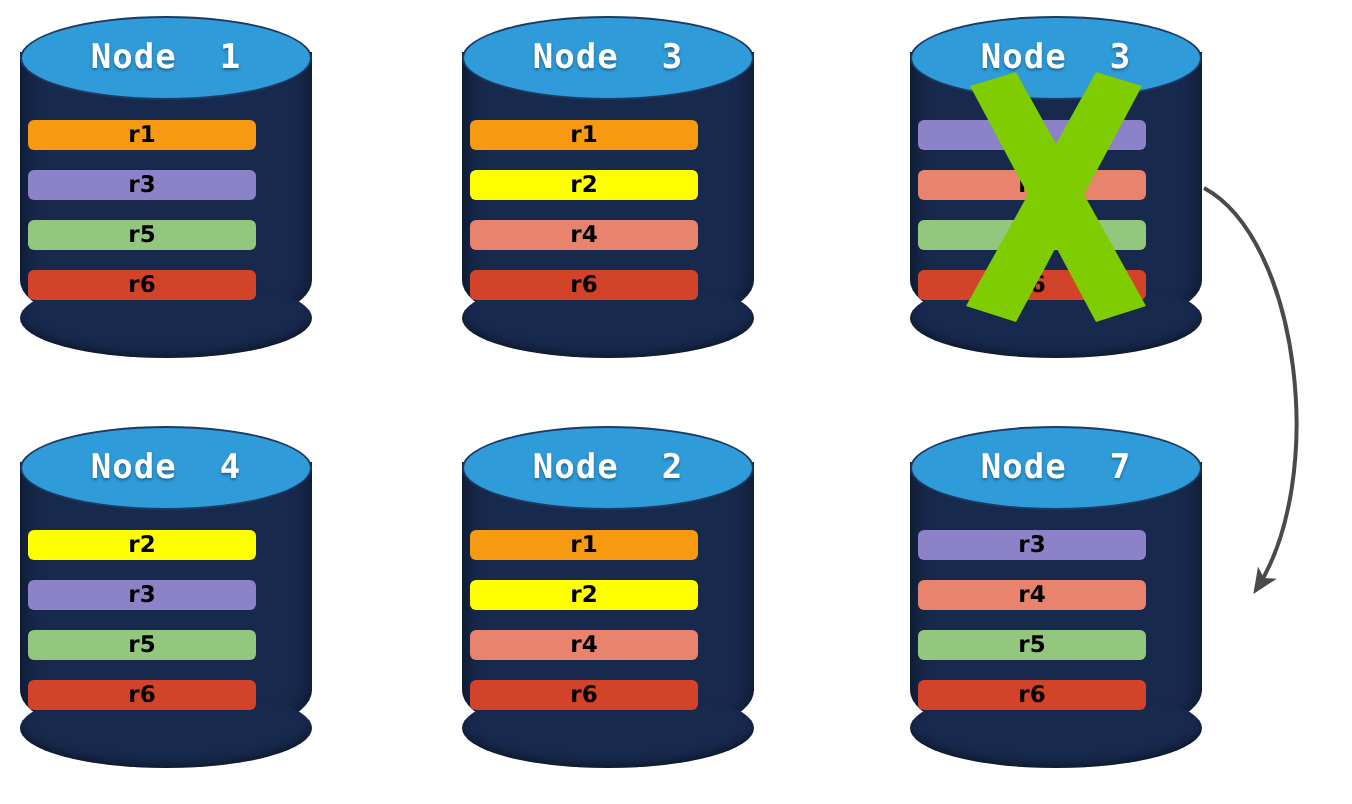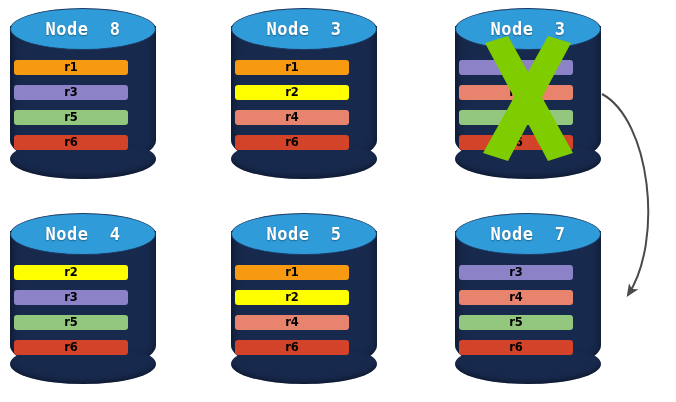--- a/index.html
+++ b/index.html
@@ -121,21 +121,21 @@
       <div class="node" style="left: 10px; top: 8px;">
         <div class="cyl-body" style="background: rgb(23, 41, 77);"></div>
         <div class="cyl-bottom-edge" style="background: rgb(23, 41, 77);"></div>
         <div class="bars">
           <div class="bar" style="background: rgb(247, 154, 17);">r1</div>
           <div class="bar" style="background: rgb(140, 130, 200);">r3</div>
           <div class="bar" style="background: rgb(147, 199, 126);">r5</div>
           <div class="bar" style="background: rgb(210, 67, 42);">r6</div>
         </div>
         <div class="cyl-top" style="background: rgb(47, 155, 216); border-color: rgb(29, 58, 99);"></div>
-        <div class="node-label" style="color: rgb(255, 255, 255);">Node  8</div>
+        <div class="node-label" style="color: rgb(255, 255, 255);">Node  1</div>
       </div>
       <div class="node" style="left: 231px; top: 8px;">
         <div class="cyl-body" style="background: rgb(23, 41, 77);"></div>
         <div class="cyl-bottom-edge" style="background: rgb(23, 41, 77);"></div>
         <div class="bars">
           <div class="bar" style="background: rgb(247, 154, 17);">r1</div>
           <div class="bar" style="background: rgb(255, 255, 0);">r2</div>
           <div class="bar" style="background: rgb(232, 132, 109);">r4</div>
           <div class="bar" style="background: rgb(210, 67, 42);">r6</div>
         </div>
@@ -175,21 +175,21 @@
       <div class="node" style="left: 231px; top: 213px;">
         <div class="cyl-body" style="background: rgb(23, 41, 77);"></div>
         <div class="cyl-bottom-edge" style="background: rgb(23, 41, 77);"></div>
         <div class="bars">
           <div class="bar" style="background: rgb(247, 154, 17);">r1</div>
           <div class="bar" style="background: rgb(255, 255, 0);">r2</div>
           <div class="bar" style="background: rgb(232, 132, 109);">r4</div>
           <div class="bar" style="background: rgb(210, 67, 42);">r6</div>
         </div>
         <div class="cyl-top" style="background: rgb(47, 155, 216); border-color: rgb(29, 58, 99);"></div>
-        <div class="node-label" style="color: rgb(255, 255, 255);">Node  5</div>
+        <div class="node-label" style="color: rgb(255, 255, 255);">Node  2</div>
       </div>
       <div class="node" style="left: 455px; top: 213px;">
         <div class="cyl-body" style="background: rgb(23, 41, 77);"></div>
         <div class="cyl-bottom-edge" style="background: rgb(23, 41, 77);"></div>
         <div class="bars">
           <div class="bar" style="background: rgb(140, 130, 200);">r3</div>
           <div class="bar" style="background: rgb(232, 132, 109);">r4</div>
           <div class="bar" style="background: rgb(147, 199, 126);">r5</div>
           <div class="bar" style="background: rgb(210, 67, 42);">r6</div>
         </div>

